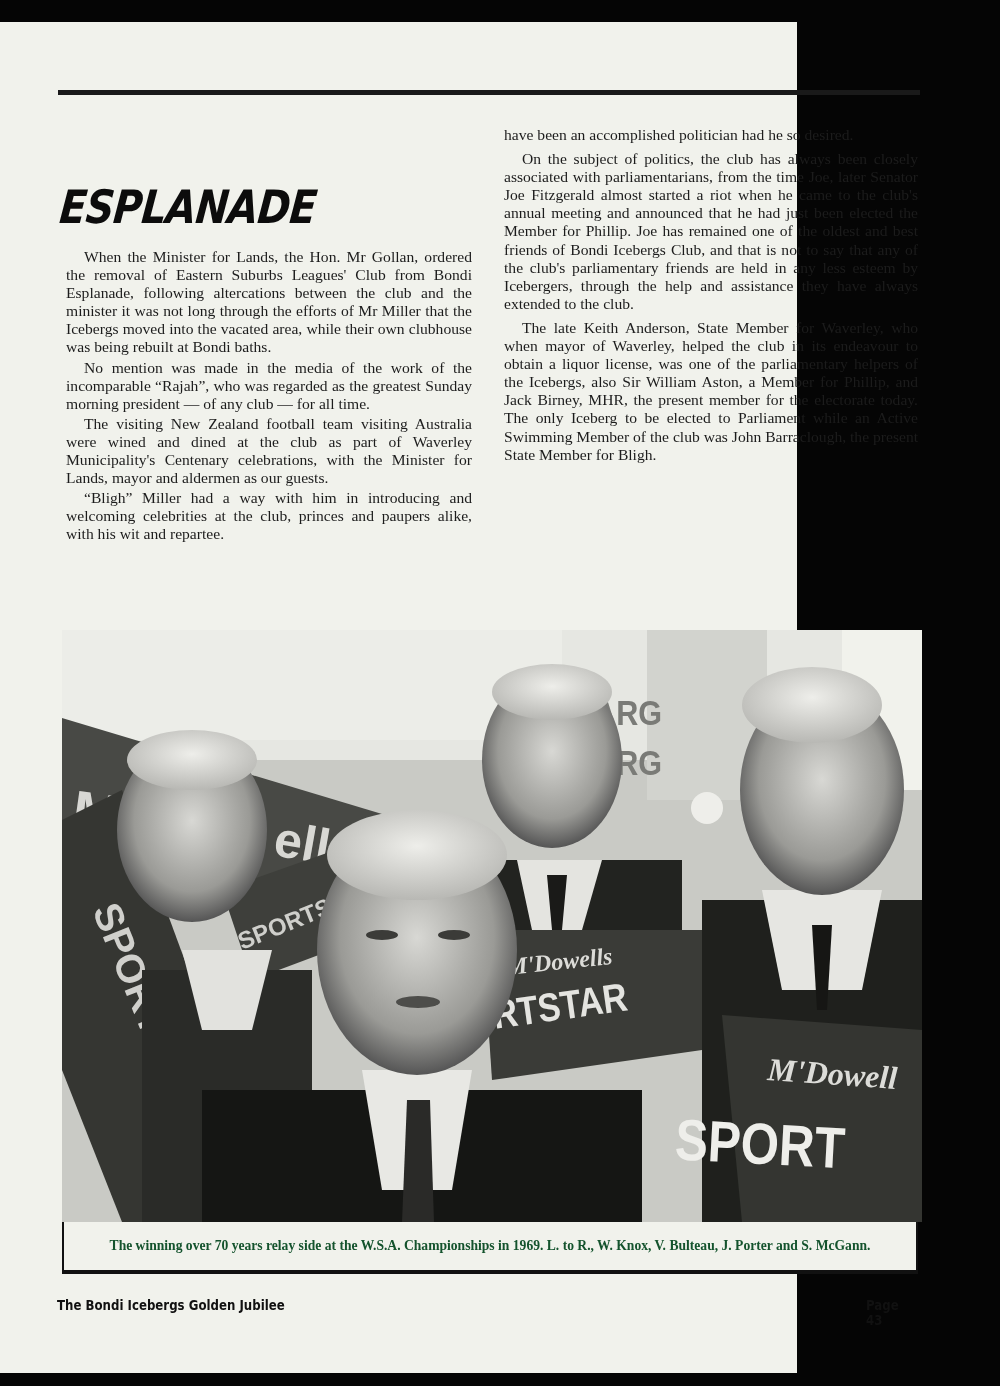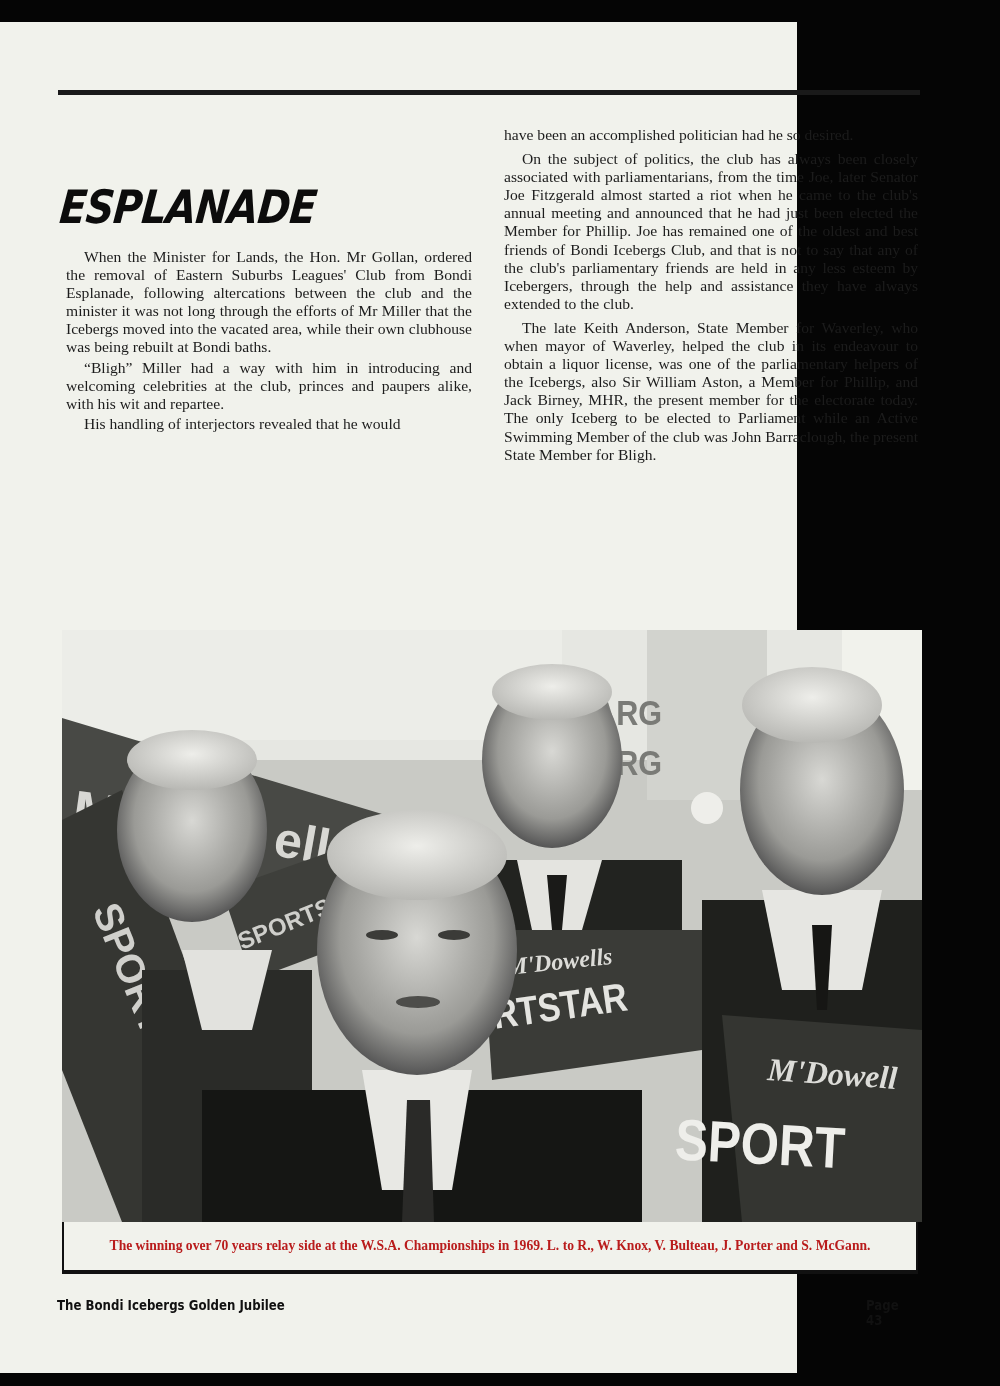--- a/index.html
+++ b/index.html
@@ -30,21 +30,21 @@
   .photo {
     position:absolute; left:62px; top:608px; width:860px; height:592px;
     overflow:hidden; background:#6d6e6a;
   }
   .photo svg { display:block; }
   .caption-box {
     position:absolute; left:62px; top:1200px; width:856px; height:52px;
     border:2px solid #111; border-top:none; border-bottom-width:4px;
     background:#f1f2ec;
     font-family:"Liberation Serif", serif; font-weight:bold; font-size:13.6px;
-    line-height:16px; color:#b91c1c; text-align:center;
+    line-height:16px; color:#14532d; text-align:center;
     display:flex; align-items:center; justify-content:center; padding:0 30px;
     box-sizing:border-box;
   }
   .footer {
     position:absolute; top:1276px; font-family:"DejaVu Sans", sans-serif;
     font-weight:bold; font-size:13.4px; color:#111;
     transform:scaleX(0.88); transform-origin:left center;
   }
   .footer-left { left:57px; }
   .footer-right { left:866px; transform-origin:left center; }
@@ -58,22 +58,23 @@
   <div class="col col-right">
     <p class="cont">have been an accomplished politician had he so desired.</p>
     <p>On the subject of politics, the club has always been closely associated with parliamentarians, from the time Joe, later Senator Joe Fitzgerald almost started a riot when he came to the club's annual meeting and announced that he had just been elected the Member for Phillip. Joe has remained one of the oldest and best friends of Bondi Icebergs Club, and that is not to say that any of the club's parliamentary friends are held in any less esteem by Icebergers, through the help and assistance they have always extended to the club.</p>
     <p>The late Keith Anderson, State Member for Waverley, who when mayor of Waverley, helped the club in its endeavour to obtain a liquor license, was one of the parliamentary helpers of the Icebergs, also Sir William Aston, a Member for Phillip, and Jack Birney, MHR, the present member for the electorate today. The only Iceberg to be elected to Parliament while an Active Swimming Member of the club was John Barraclough, the present State Member for Bligh.</p>
   </div>
 
   <div class="headline">ESPLANADE</div>
 
   <div class="col col-left">
     <p>When the Minister for Lands, the Hon. Mr Gollan, ordered the removal of Eastern Suburbs Leagues' Club from Bondi Esplanade, following altercations between the club and the minister it was not long through the efforts of Mr Miller that the Icebergs moved into the vacated area, while their own clubhouse was being rebuilt at Bondi baths.</p>
+    <p>No mention was made in the media of the work of the incomparable “Rajah”, who was regarded as the greatest Sunday morning president — of any club — for all time.</p>
+    <p>The visiting New Zealand football team visiting Australia were wined and dined at the club as part of Waverley Municipality's Centenary celebrations, with the Minister for Lands, mayor and aldermen as our guests.</p>
     <p>“Bligh” Miller had a way with him in introducing and welcoming celebrities at the club, princes and paupers alike, with his wit and repartee.</p>
-    <p>His handling of interjectors revealed that he would</p>
   </div>
 
   <div class="photo">
     <svg width="860" height="592" viewBox="0 0 860 592">
       <defs>
         <radialGradient id="face" cx="50%" cy="45%" r="55%">
           <stop offset="0%" stop-color="#d8d8d4"></stop>
           <stop offset="70%" stop-color="#9a9a96"></stop>
           <stop offset="100%" stop-color="#555"></stop>
         </radialGradient>

